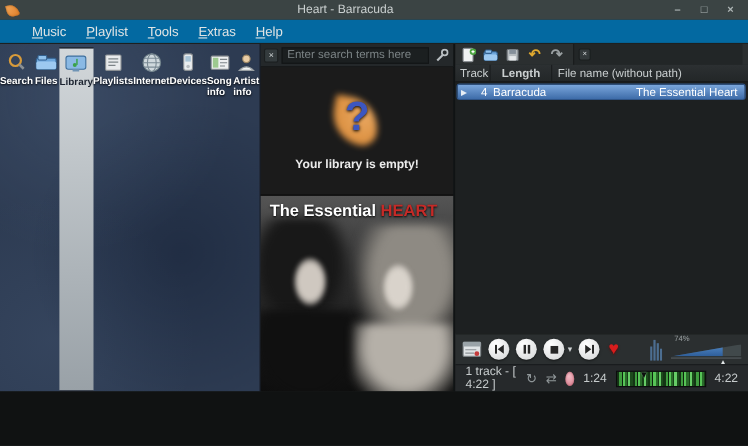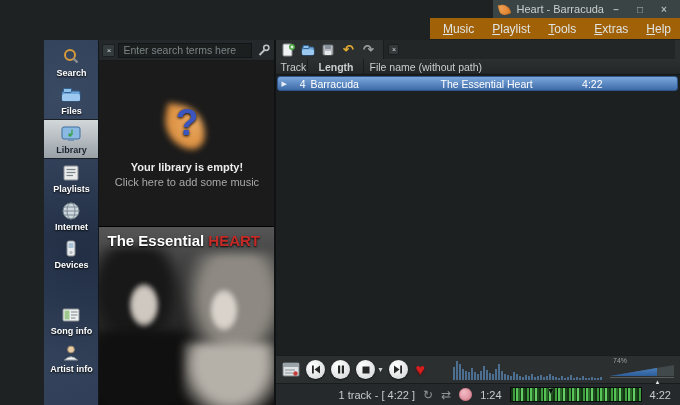--- a/index.html
+++ b/index.html
@@ -1,38 +1,38 @@
 <!DOCTYPE html>
 <html><head>
 <meta charset="utf-8">
 <style>
   * { box-sizing: border-box; margin: 0; padding: 0; }
   body { background:#101212; font-family:"Liberation Sans", sans-serif; }
-  .window { width:680px; height:405px; display:flex; flex-direction:column; overflow:hidden; background:#1e2222; position:relative;align-items:flex-end; }
+  .window { width:680px; height:356px; display:flex; flex-direction:column; overflow:hidden; background:#1e2222; position:relative; }
 
   
   .titlebar { flex:0 0 18px; background:#3b4444; display:flex; align-items:center; }
   .logo { width:11px; height:11px; margin:0 7px 0 6px; background:linear-gradient(135deg,#f2a85a,#df7f2b); border-radius:0 100% 20% 60%; transform:rotate(-15deg); box-shadow:inset 0 0 2px #a85a14; }
   .win-title { flex:1; text-align:center; color:#c9cfcf; font-size:11px; }
   .win-btns { display:flex; margin-right:4px; }
   .win-btn { width:24px; text-align:center; color:#aeb6b6; font-size:10px; font-weight:bold; cursor:default; }
 
   
-  .menubar { flex:0 0 22px; background:#a16207; display:flex; align-items:center; padding-left:4px; border-bottom:1px solid #1d2020; }
+  .menubar { flex:0 0 22px; background:#0369a1; display:flex; align-items:center; padding-left:20px; border-bottom:1px solid #1d2020; }
   .menu-item { display:inline-block; padding:2px 9px; color:#e0e4e4; font-size:12px; }
   .menu-item::first-letter { text-decoration: underline; }
 
   .main { flex:1; display:flex; min-height:0; }
 
   
   .sidebar { flex:0 0 55px; background-color:#2d3b52;
     background-image: radial-gradient(circle at 30% 15%, rgba(130,160,200,.14), transparent 45%),
                       radial-gradient(circle at 70% 60%, rgba(10,20,40,.35), transparent 55%),
                       radial-gradient(circle at 20% 85%, rgba(120,150,190,.10), transparent 40%);
-    border-right:1px solid #12161d; display:flex; flex-direction:column; padding-top:3px; }
+    border-right:1px solid #12161d; display:flex; flex-direction:row; padding-top:3px; }
   .side-item { display:flex; flex-direction:column; align-items:center; gap:1px; padding:4px 0 3px; color:#fff; font-size:9px; font-weight:bold; text-shadow:0 1px 2px #000; }
   .side-item.selected { background:linear-gradient(180deg,#d2d7da,#99a1a7); color:#1b2330; text-shadow:none; border-top:1px solid #1a1f26; border-bottom:1px solid #1a1f26; }
   .side-icon { width:24px; height:20px; display:flex; align-items:center; justify-content:center; }
   .side-gap { height:28px; }
 
   
   .left-panel { flex:0 0 177px; display:flex; flex-direction:column; border-right:2px solid #101314; min-width:0; }
   .searchbar { flex:0 0 21px; background:#24282a; display:flex; align-items:center; gap:3px; padding:0 3px; border-bottom:1px solid #17191a; }
   .clear-btn { flex:0 0 13px; height:13px; background:#343b3d; border:1px solid #1b1f20; border-radius:2px; color:#d4d9da; font-size:8px; line-height:11px; text-align:center; }
   .search-input { flex:1; min-width:0; height:15px; background:#1b1f20; border:1px solid #121516; color:#8a9294; font-size:10.5px; padding:0 4px; outline:none; }
@@ -235,21 +235,20 @@
             </svg>
         </span>
       </div>
 
       <div class="library-empty">
         <div class="empty-icon">
           <div class="crescent"></div>
           <div class="qmark">?</div>
         </div>
         <div class="empty-title">Your library is empty!</div>
-        <div class="empty-sub">Click here to add some music</div>
       </div>
 
       <div class="album-art">
         <div class="aa-title"><span>The Essential </span><span class="aa-accent">HEART</span></div>
         <div class="aa-blob fig1-hair"></div>
         <div class="aa-blob fig1-body"></div>
         <div class="fig1-face aa-blob"></div>
         <div class="aa-blob fig2-hair"></div>
         <div class="aa-blob fig2-body"></div>
         <div class="fig2-face aa-blob"></div>

